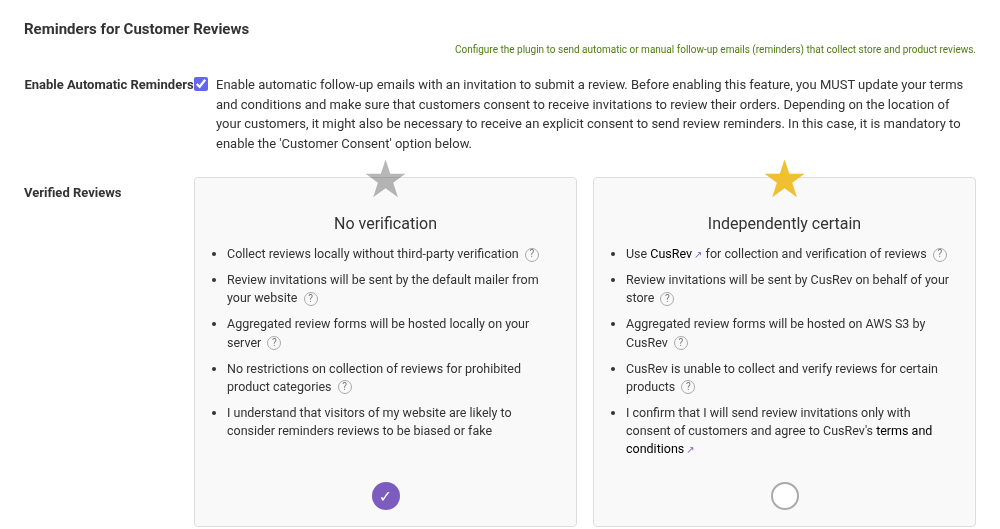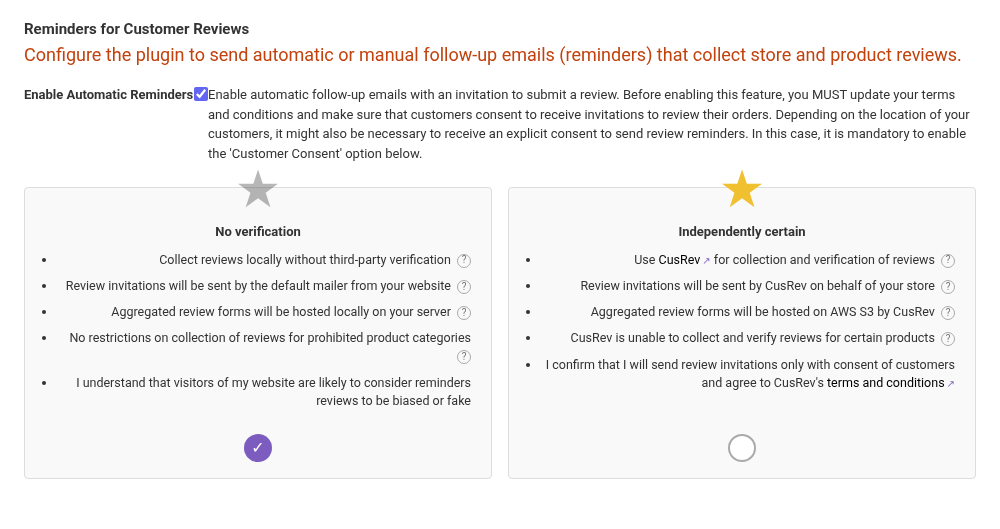--- a/index.html
+++ b/index.html
@@ -11,42 +11,45 @@
       padding: 20px 24px;
       width: 1000px;
       min-height: 529px;
     }
     h2 {
       font-size: 15px;
       font-weight: 700;
       margin-bottom: 6px;
     }
     .subtitle {
-      color: #c2410c;
+      color: #4d7c0f;
       margin-bottom: 20px;
-      font-size: 18px;
+      font-size: 10px;
+      text-align: right;
     }
     .settings-row {
       display: flex;
       align-items: flex-start;
       margin-bottom: 24px;
     }
     .settings-label {
       width: 170px;
       min-width: 170px;
       font-weight: 700;
       font-size: 13px;
       padding-top: 2px;
+      text-align: center;
     }
     .settings-content {
       flex: 1;
     }
     .checkbox-row {
       display: flex;
       align-items: flex-start;
+      gap: 8px;
     }
     .checkbox-row input[type="checkbox"] {
       margin-top: 2px;
       accent-color: #6366f1;
       width: 14px;
       height: 14px;
       flex-shrink: 0;
     }
     .checkbox-text {
       font-size: 13px;
@@ -80,29 +83,29 @@
       padding: 0 0 16px 0;
       position: relative;
     }
     .card-star {
       margin-top: -24px;
       margin-bottom: 8px;
       font-size: 48px;
       line-height: 1;
     }
     .card-title {
-      font-weight: 700;
-      font-size: 13px;
+      font-weight: 400;
+      font-size: 16px;
       margin-bottom: 12px;
       text-align: center;
     }
     .card-list {
       list-style: disc;
       padding: 0 20px 0 32px;
-      text-align: right;
+      text-align: left;
       width: 100%;
       flex: 1;
     }
     .card-list li {
       margin-bottom: 8px;
       font-size: 12.5px;
       color: #333;
       line-height: 1.45;
     }
     .help-icon {
@@ -164,20 +167,21 @@
   <div class="settings-label">Enable Automatic Reminders</div>
   <div class="settings-content">
     <div class="checkbox-row">
       <input type="checkbox" checked="" style="">
       <span class="checkbox-text">Enable automatic follow-up emails with an invitation to submit a review. Before enabling this feature, you MUST update your terms and conditions and make sure that customers consent to receive invitations to review their orders. Depending on the location of your customers, it might also be necessary to receive an explicit consent to send review reminders. In this case, it is mandatory to enable the 'Customer Consent' option below.</span>
     </div>
   </div>
 </div>
 
 <div class="verified-section">
+  <div class="verified-label">Verified Reviews</div>
   <div class="cards-container">
 
     <div class="card">
       <div class="card-star">
         <span style="font-size:52px; filter: grayscale(1); opacity: 0.35;">★</span>
       </div>
       <div class="card-title">No verification</div>
       <ul class="card-list">
         <li>
           Collect reviews locally without third-party verification

